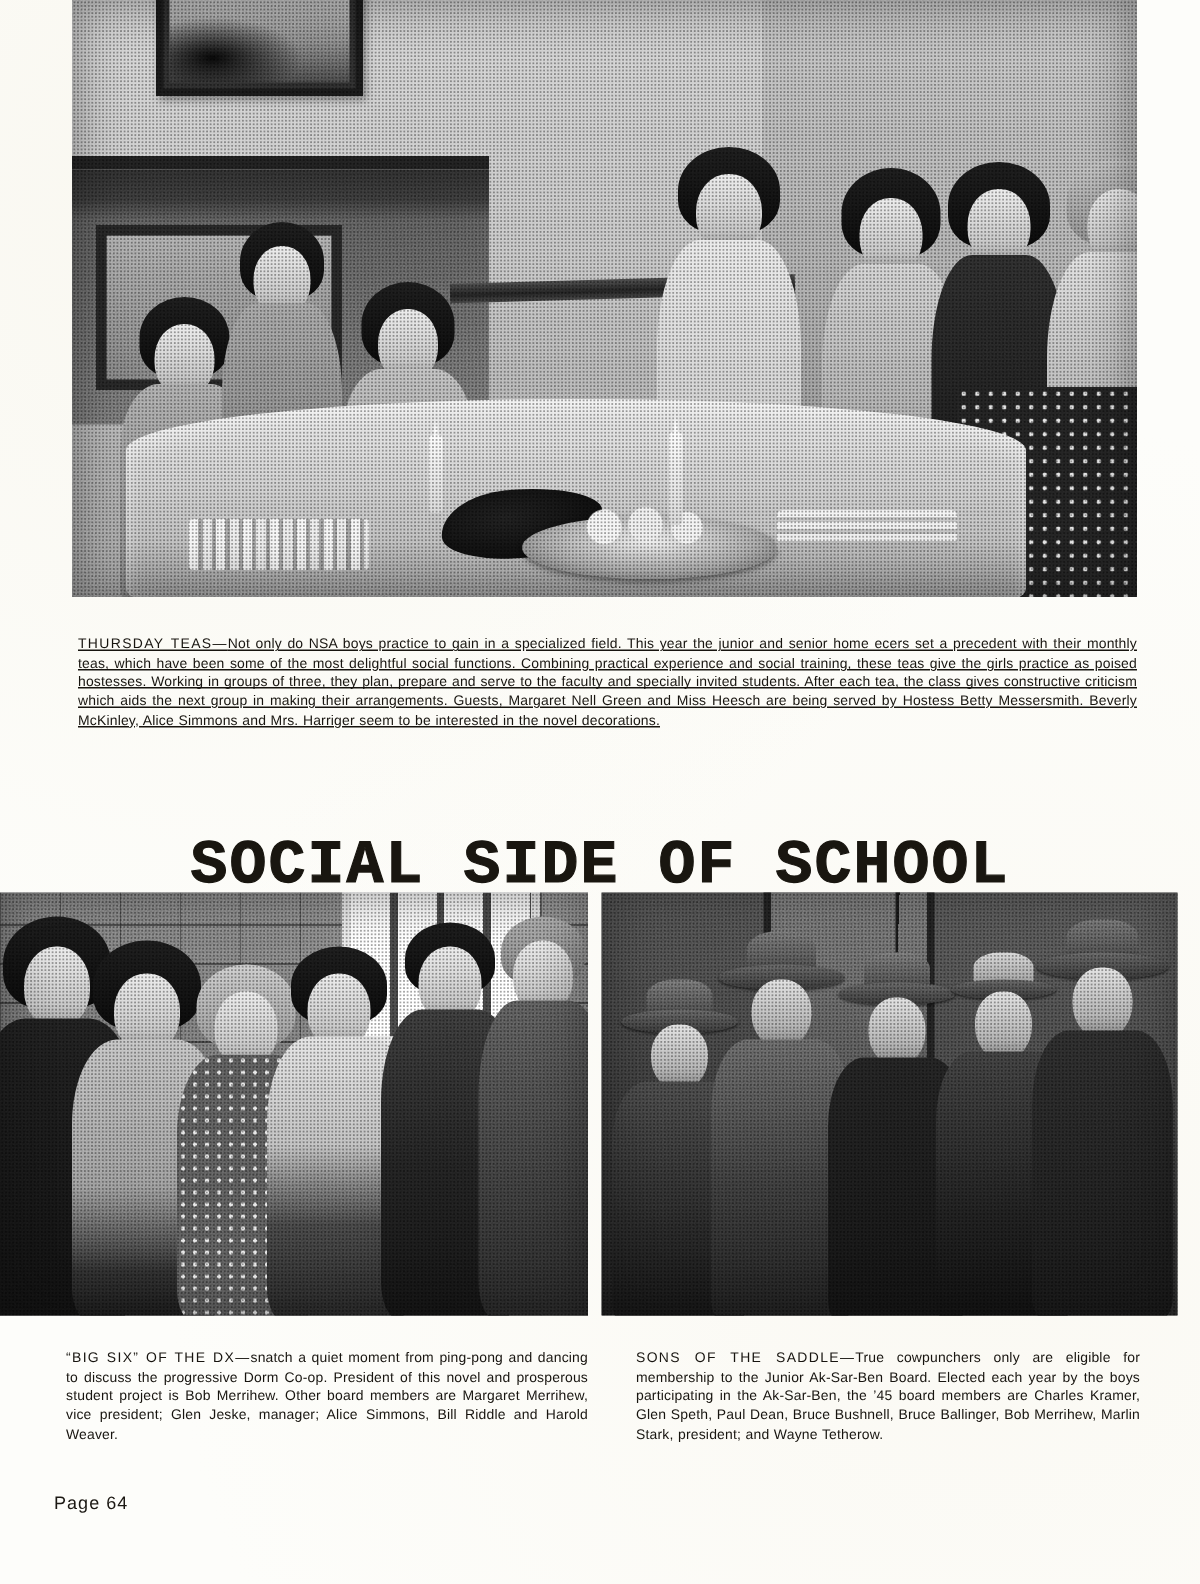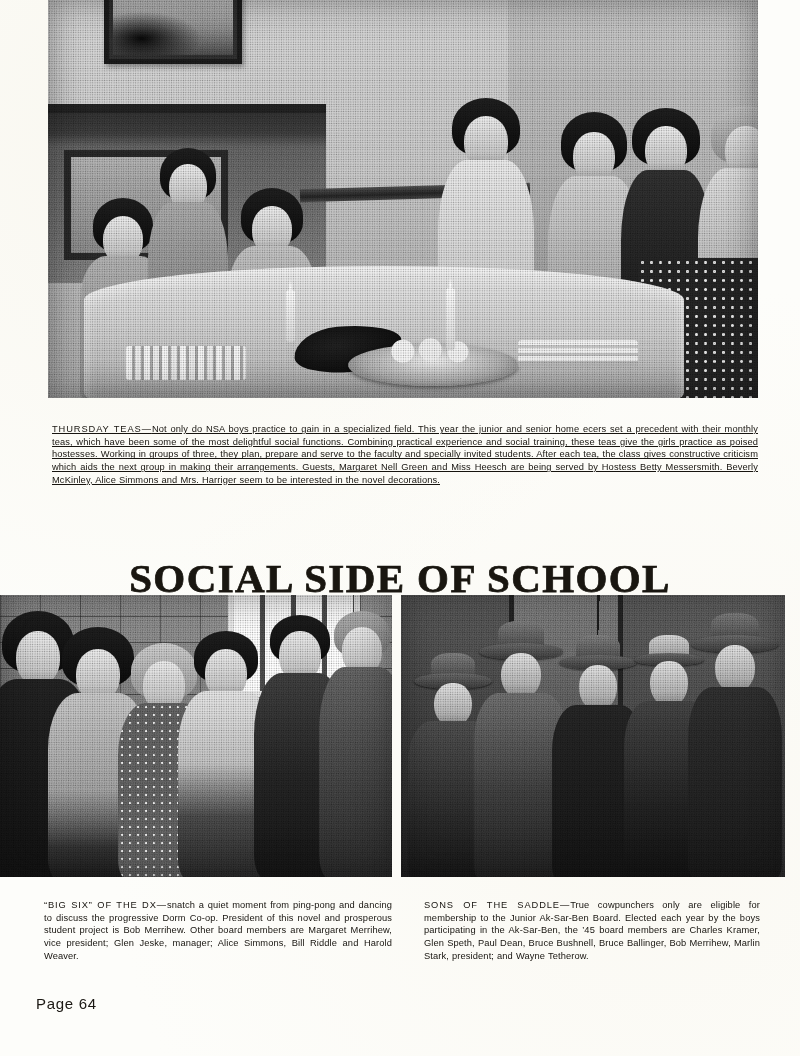--- a/index.html
+++ b/index.html
@@ -358,36 +358,36 @@
 
   #caption-teas   { left: 52px;  top: 414px; width: 706px; text-decoration: underline; }
   #caption-dx     { left: 44px;  top: 890px; width: 348px; }
   #caption-saddle { left: 424px; top: 890px; width: 336px; }
 
   #headline {
     position: absolute;
     left: 0; right: 0;
     top: 522px;
     text-align: center;
-    font-family: Liberation Serif, serif;
+    font-family: Liberation Mono, monospace;
     font-weight: 700;
     font-size: 41px;
     line-height: 48px;
     letter-spacing: 1.4px;
     color: #191610;
     margin-top: 32px;
     -webkit-text-stroke: 0.75px #191610;
   }
 
   #folio {
     position: absolute;
     left: 36px;
     top: 995px;
     font-family: "Liberation Sans", sans-serif;
-    font-size: 15px;
+    font-size: 12px;
     letter-spacing: 0.7px;
     color: #1b1813;
   }
 
   .scan-edge {
     position: absolute;
     inset: 0;
     pointer-events: none;
     box-shadow: inset 0 0 0 1px rgba(255,255,255,0.0);
   }

